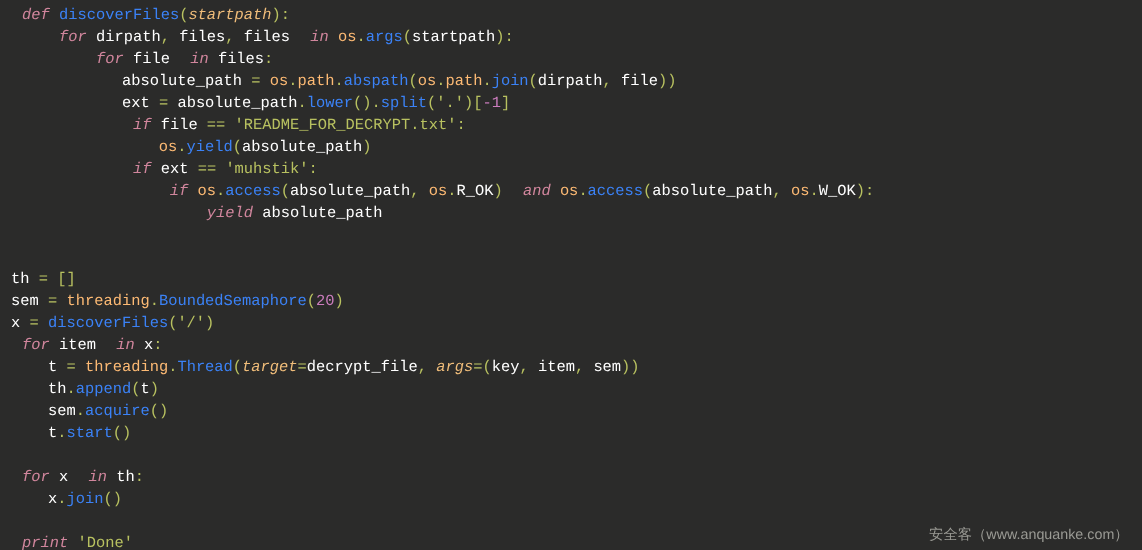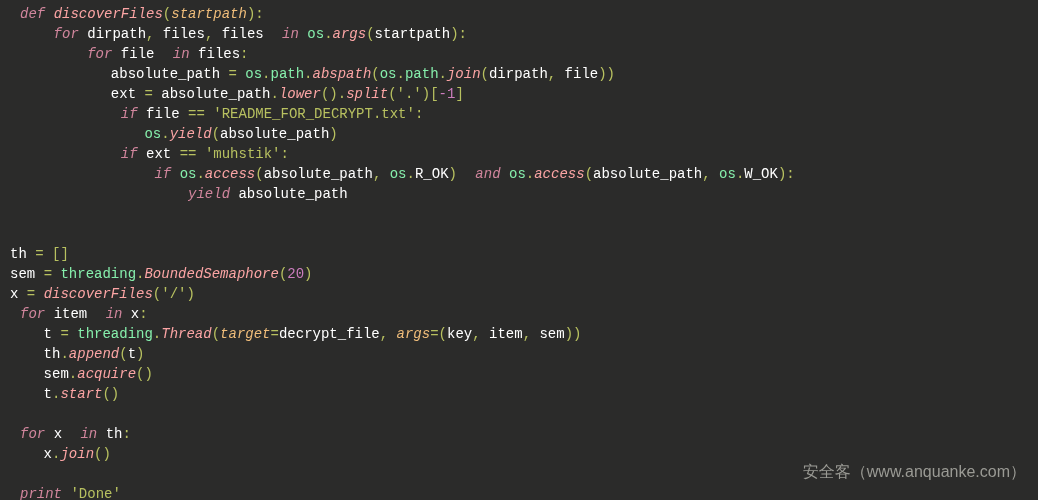--- a/index.html
+++ b/index.html
@@ -15,32 +15,32 @@
     position: relative;
     overflow: hidden;
   }
   pre {
     margin: 0;
     padding: 4px 0 0 10px;
     white-space: pre;
     font-family: inherit;
   }
   .kw   { color: #d1869d; font-style: italic; margin-left: 10px; }   
-  .fn   { color: #fca5a5; font-style: italic; }                        
+  .fn   { color: #3b82f6; }                        
   .var  { color: #ffffff; }                        
   .param{ color: #f0bd7a; font-style: italic; }    
   .op   { color: #b8c160; }                        
   .str  { color: #b8c160; }                        
   .num  { color: #cc7dbe; }                        
-  .mod  { color: #86efac; font-family: Liberation Mono, monospace; }                        
+  .mod  { color: #fdba74; font-family: Liberation Mono, monospace; }                        
   .watermark {
     position: absolute;
     right: 12px;
-    bottom: 18px;
-    font-size: 16px;
+    bottom: 4px;
+    font-size: 13px;
     color: #9a9a94;
     font-family: sans-serif;
   }
 </style>
 </head>
 <body>
 
 <pre><span class="kw">def</span> <span class="fn">discoverFiles</span><span class="op">(</span><span class="param">startpath</span><span class="op">)</span><span class="op">:</span>
     <span class="kw">for</span> <span class="var">dirpath</span><span class="op">,</span> <span class="var">files</span><span class="op">,</span> <span class="var">files</span> <span class="kw">in</span> <span class="mod">os</span><span class="op">.</span><span class="fn">args</span><span class="op">(</span><span class="var">startpath</span><span class="op">)</span><span class="op">:</span>
         <span class="kw">for</span> <span class="var">file</span> <span class="kw">in</span> <span class="var">files</span><span class="op">:</span>

